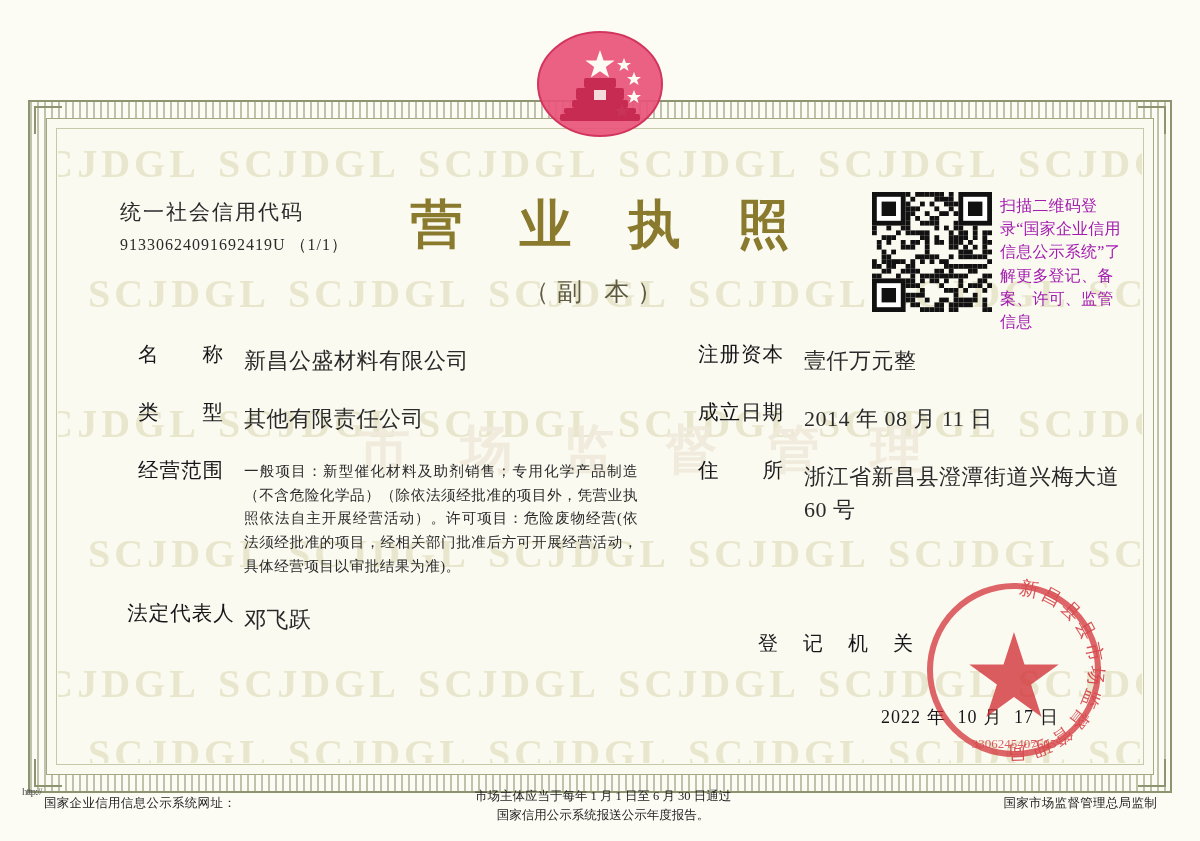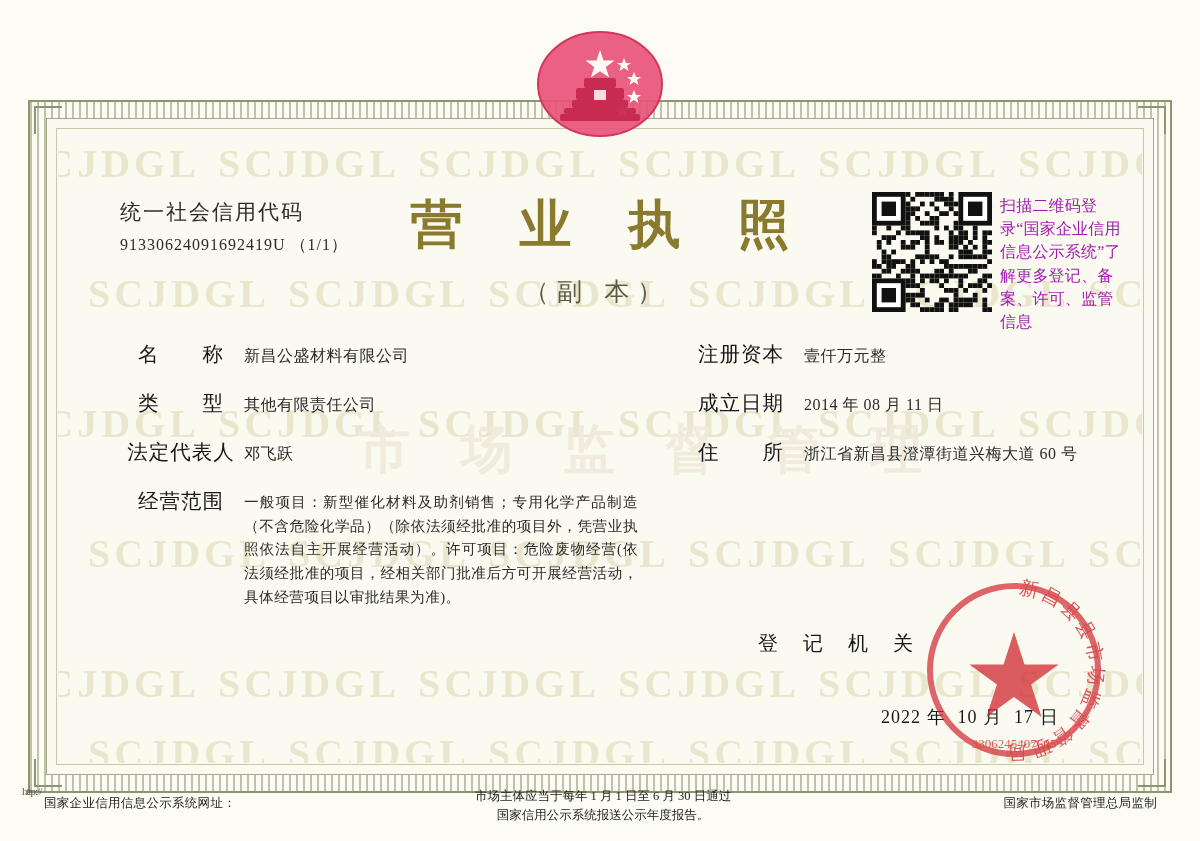--- a/index.html
+++ b/index.html
@@ -121,21 +121,21 @@
     flex:0 0 auto;width:126px;
     font-size:20.5px;color:#17171a;font-weight:normal;
     letter-spacing:1px;
     text-align:center;
   }
   .val{
     flex:1 1 auto;
     font-size:15.5px;color:#2a2a2a;line-height:1.5;
     padding-top:4px;letter-spacing:.5px;
   }
-  .val.big{font-size:16px;}
+  .val.big{font-size:22px;}
   .scope .val{
     font-size:14.6px;line-height:1.62;text-align:justify;
   }
 
   
   .registry{
     position:absolute;left:700px;top:500px;
     font-size:20px;letter-spacing:10px;color:#17171a;
   }
   .date-line{
@@ -499,27 +499,27 @@
 
     <div class="fields-left" id="fields-left">
         <div class="row">
           <div class="lbl">名　　称</div>
           <div class="val big">新昌公盛材料有限公司</div>
         </div>
         <div class="row">
           <div class="lbl">类　　型</div>
           <div class="val big">其他有限责任公司</div>
         </div>
+        <div class="row scope">
+          <div class="lbl">经营范围</div>
+          <div class="val">一般项目：新型催化材料及助剂销售；专用化学产品制造（不含危险化学品）（除依法须经批准的项目外，凭营业执照依法自主开展经营活动）。许可项目：危险废物经营(依法须经批准的项目，经相关部门批准后方可开展经营活动，具体经营项目以审批结果为准)。</div>
+        </div>
         <div class="row">
           <div class="lbl">法定代表人</div>
           <div class="val big">邓飞跃</div>
-        </div>
-        <div class="row scope">
-          <div class="lbl">经营范围</div>
-          <div class="val">一般项目：新型催化材料及助剂销售；专用化学产品制造（不含危险化学品）（除依法须经批准的项目外，凭营业执照依法自主开展经营活动）。许可项目：危险废物经营(依法须经批准的项目，经相关部门批准后方可开展经营活动，具体经营项目以审批结果为准)。</div>
         </div>
       </div>
     <div class="fields-right" id="fields-right">
         <div class="row">
           <div class="lbl">注册资本</div>
           <div class="val big">壹仟万元整</div>
         </div>
         <div class="row">
           <div class="lbl">成立日期</div>
           <div class="val big">2014 年 08 月 11 日</div>

